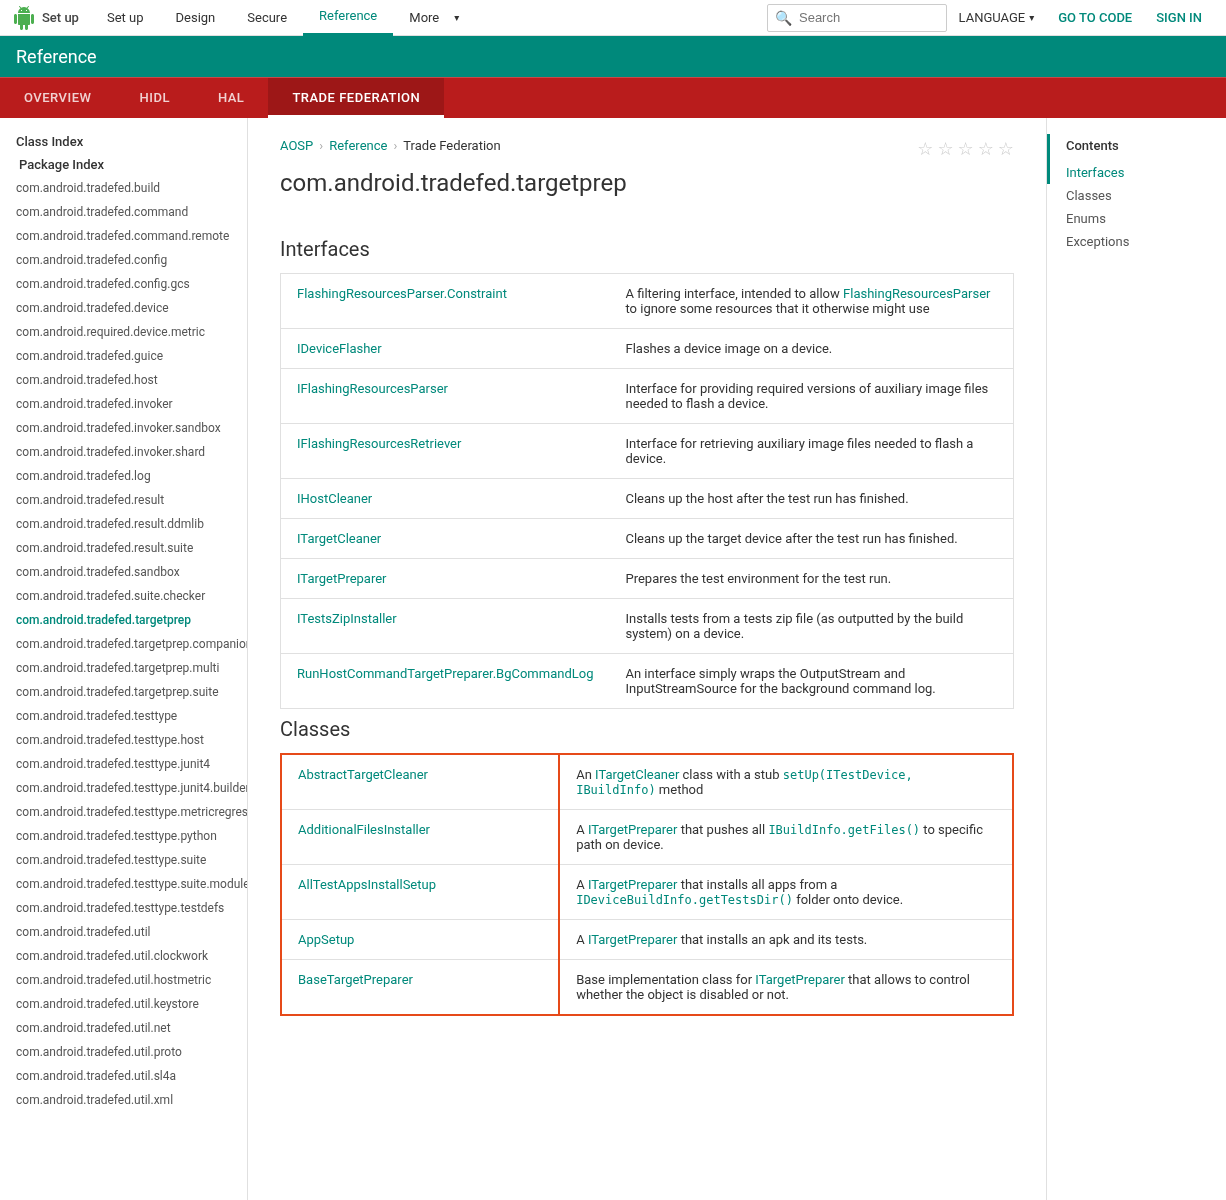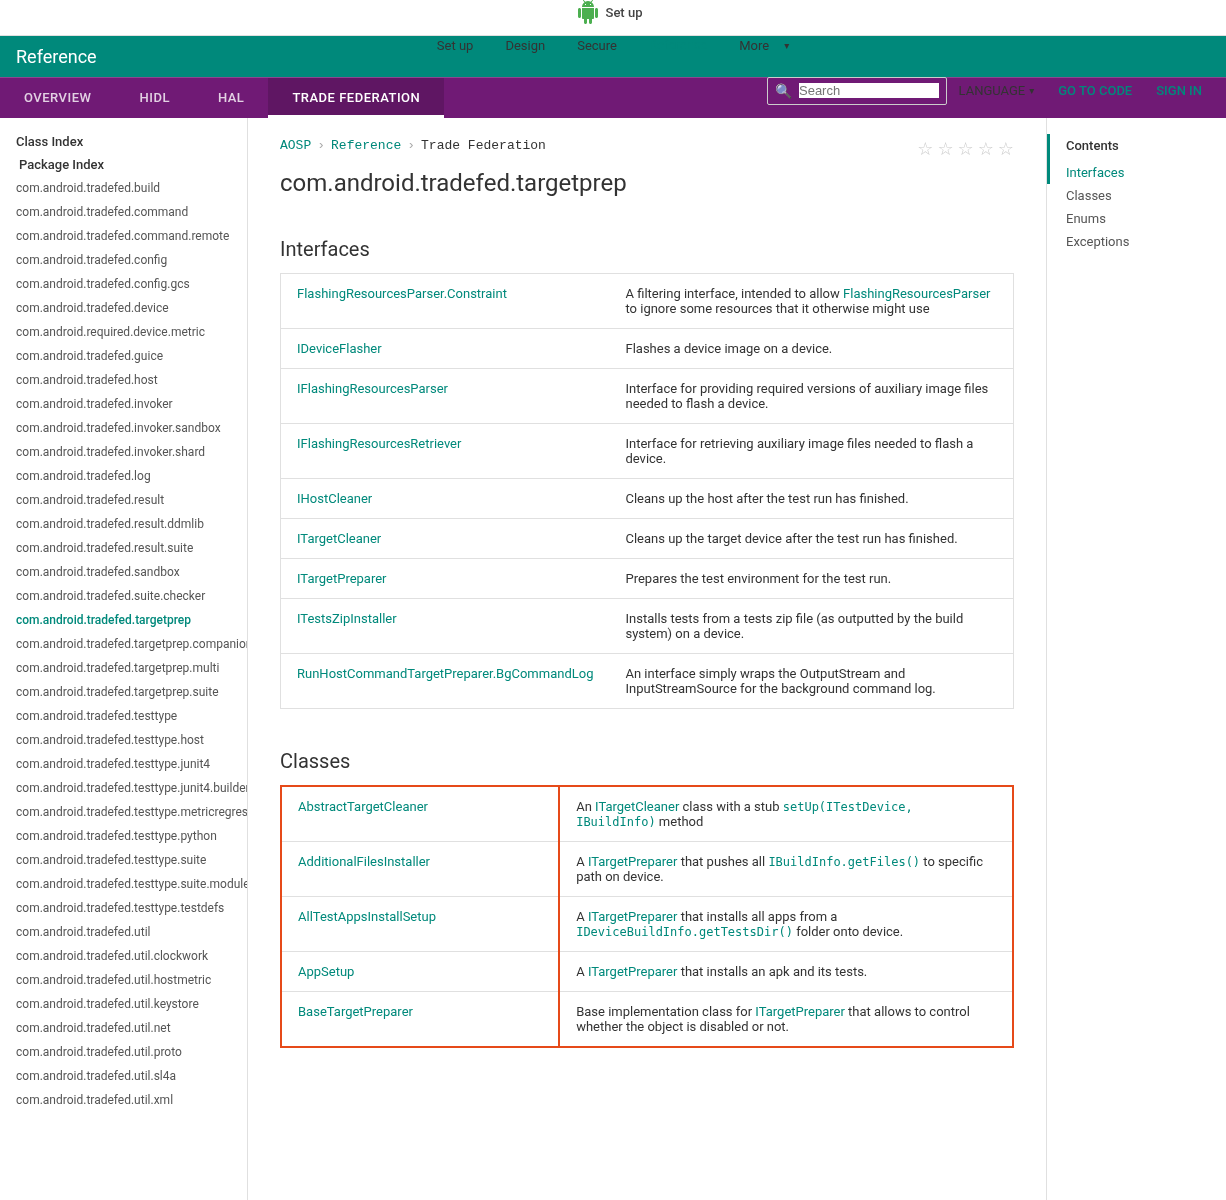--- a/index.html
+++ b/index.html
@@ -7,21 +7,20 @@
 
     
     .top-nav {
       display: flex;
       align-items: center;
       height: 36px;
       background: #fff;
       border-bottom: 1px solid #e0e0e0;
       padding: 0 12px;
       gap: 4px;
-      flex-direction: column;
     }
     .top-nav .logo {
       display: flex;
       align-items: center;
       gap: 6px;
       margin-right: 8px;
     }
     .top-nav .logo .android-icon {
       width: 24px;
       height: 24px;
@@ -115,21 +114,21 @@
       color: #fff;
       padding: 10px 16px;
       font-size: 18px;
       font-weight: 400;
     }
 
     
     .sec-nav {
       display: flex;
       align-items: flex-end;
-      background: #701a75;
+      background: #b91c1c;
       border-top: 1px solid rgba(255,255,255,0.2);
     }
     .sec-nav .sec-nav-item {
       padding: 0 24px;
       height: 40px;
       line-height: 40px;
       color: rgba(255,255,255,0.8);
       font-size: 13px;
       font-weight: 500;
       cursor: pointer;
@@ -185,21 +184,20 @@
     }
 
     
     .breadcrumb {
       display: flex;
       align-items: center;
       gap: 6px;
       font-size: 13px;
       color: #555;
       margin-bottom: 16px;
-      font-family: Liberation Mono, monospace;
     }
     .breadcrumb .bc-link {
       color: #00897b;
       cursor: pointer;
     }
     .breadcrumb .bc-sep {
       color: #aaa;
     }
     .breadcrumb .bc-current {
       color: #333;
@@ -232,21 +230,20 @@
       color: #333;
       margin-bottom: 12px;
       padding-top: 8px;
     }
 
     
     .ref-table {
       width: 100%;
       border-collapse: collapse;
       border: 1px solid #e0e0e0;
-      margin-bottom: 32px;
     }
     .ref-table td {
       padding: 12px 16px;
       border-bottom: 1px solid #e0e0e0;
       vertical-align: top;
       font-size: 13px;
     }
     .ref-table td:first-child {
       width: 38%;
       color: #00897b;

